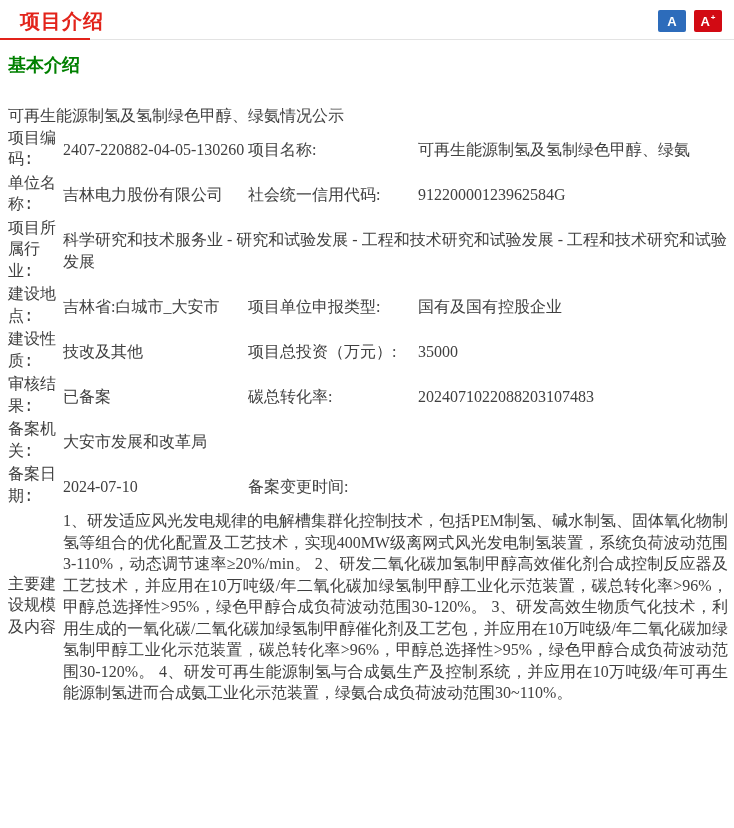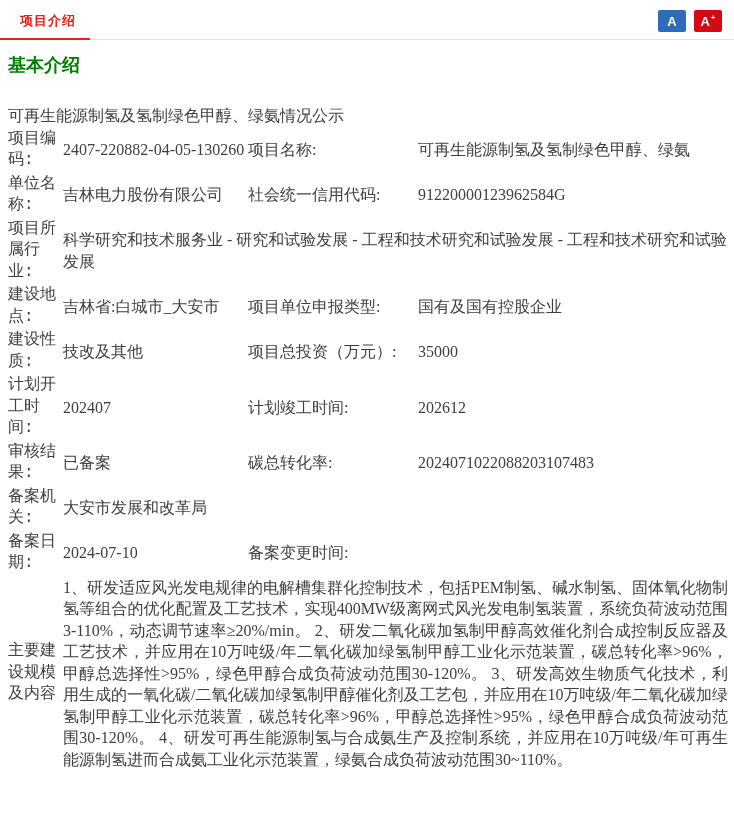--- a/index.html
+++ b/index.html
@@ -17,21 +17,21 @@
     font-size:14px;
   }
   .page{max-width:734px;margin:0 auto;position:relative;}
   
   .header{
     display:flex;justify-content:space-between;align-items:center;
     padding:10px 12px 6px 20px;height:38px;
   }
   .page-title{
     font-family:"Liberation Sans","DejaVu Sans",sans-serif;
-    font-size:13px;font-weight:bold;color:var(--accent-red);
+    font-size:20px;font-weight:bold;color:var(--accent-red);
     letter-spacing:1px;
   }
   .font-controls{display:flex;gap:8px;align-items:center;}
   .btn-font{
     width:28px;height:22px;border:none;border-radius:2px;
     color:#ffffff;font-family:"Liberation Sans","DejaVu Sans",sans-serif;
     font-size:13px;font-weight:bold;cursor:pointer;
     display:inline-flex;align-items:center;justify-content:center;
     padding:0;line-height:1;
   }
@@ -129,26 +129,20 @@
       <td class="val">国有及国有控股企业</td>
     </tr>
 
     <tr>
       <td class="lbl">建设性质:</td>
       <td class="val">技改及其他</td>
       <td class="lbl2">项目总投资（万元）:</td>
       <td class="val">35000</td>
     </tr>
 
-    <tr>
-      <td class="lbl">计划开工时间:</td>
-      <td class="val">202407</td>
-      <td class="lbl2">计划竣工时间:</td>
-      <td class="val">202612</td>
-    </tr>
 
     <tr>
       <td class="lbl">审核结果:</td>
       <td class="val">已备案</td>
       <td class="lbl2">碳总转化率:</td>
       <td class="val">2024071022088203107483</td>
     </tr>
 
     <tr>
       <td class="lbl">备案机关:</td>

